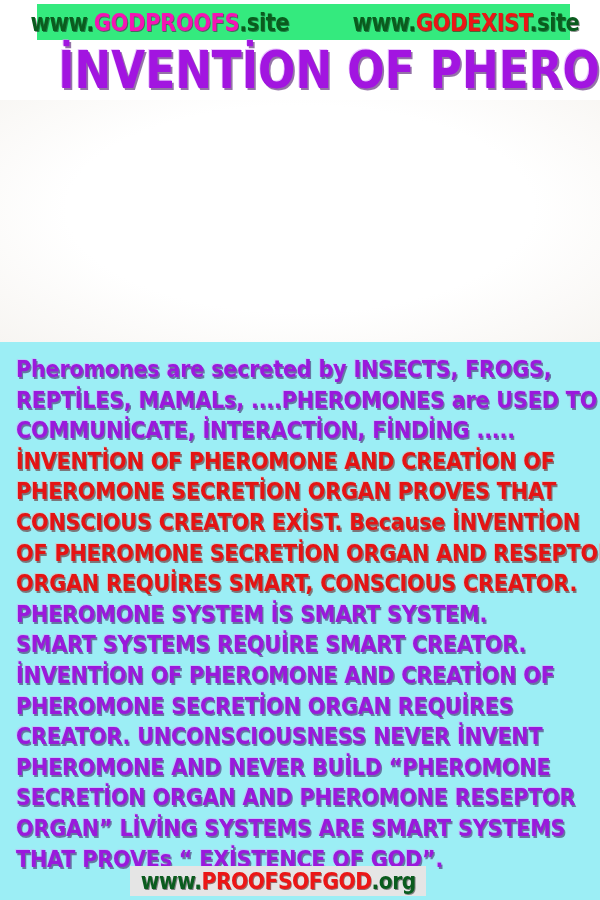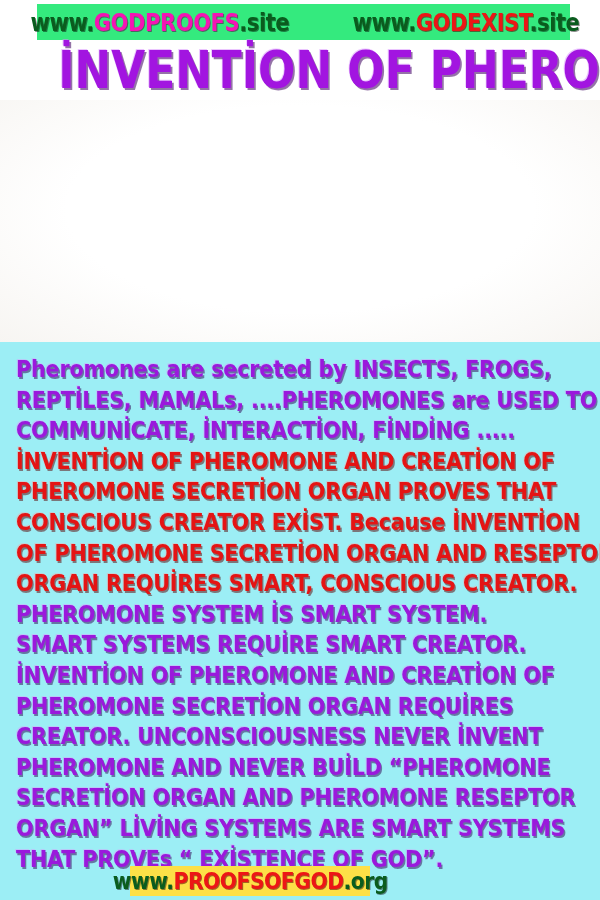--- a/index.html
+++ b/index.html
@@ -145,23 +145,23 @@
     text-shadow:
       1.5px 1.5px 0 rgba(90,0,0,0.5),
       -1px -1px 0 rgba(255,160,160,0.4);
   }
 
   
   .footer-banner {
     position: absolute;
     left: 130px;
     top: 866px;
-    width: 240px;
+    width: 296px;
     height: 30px;
-    background: #fde047;
+    background: #e5e5e5;
     display: flex;
     align-items: center;
     justify-content: center;
     white-space: nowrap;
   }
   .footer-banner .url-item {
     font-size: 23px;
     transform: scaleX(0.88);
   }
 </style>

